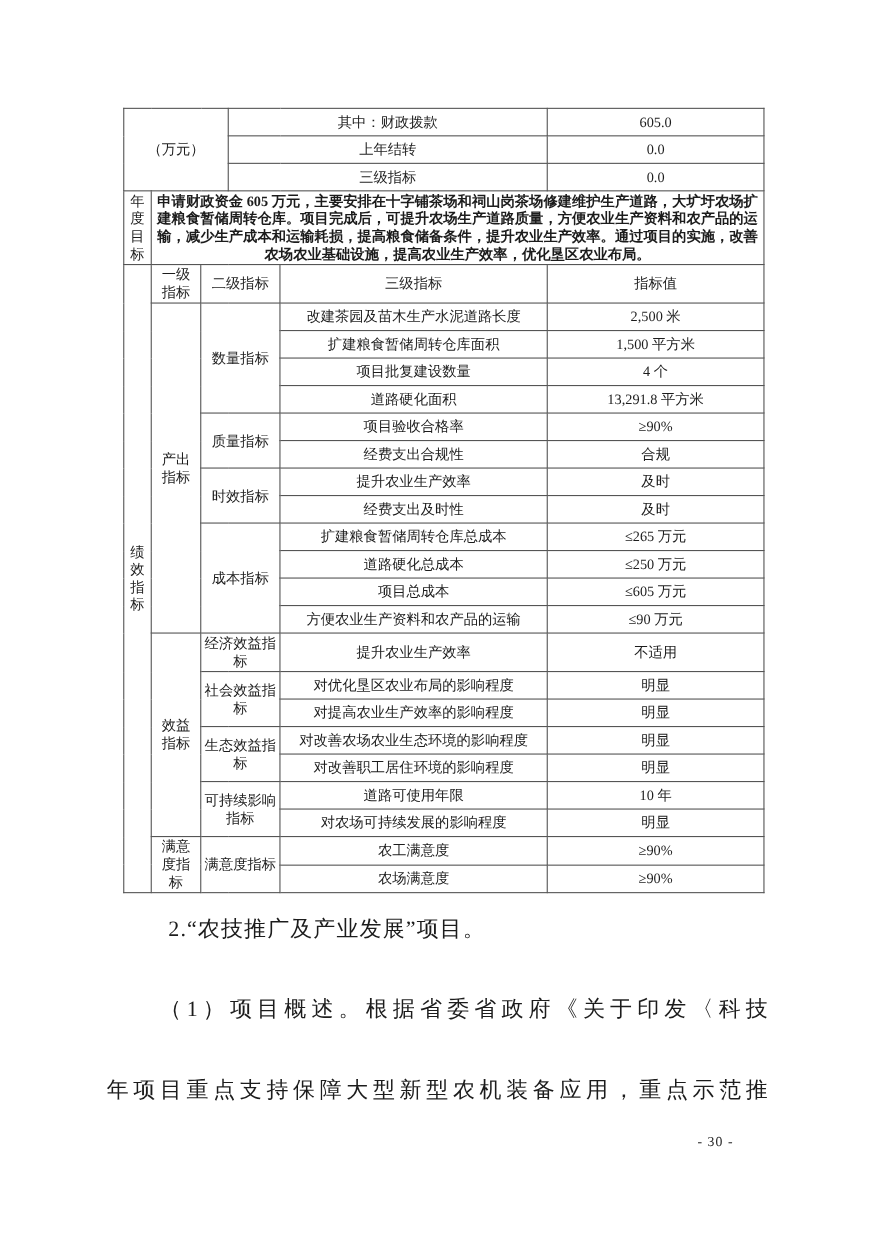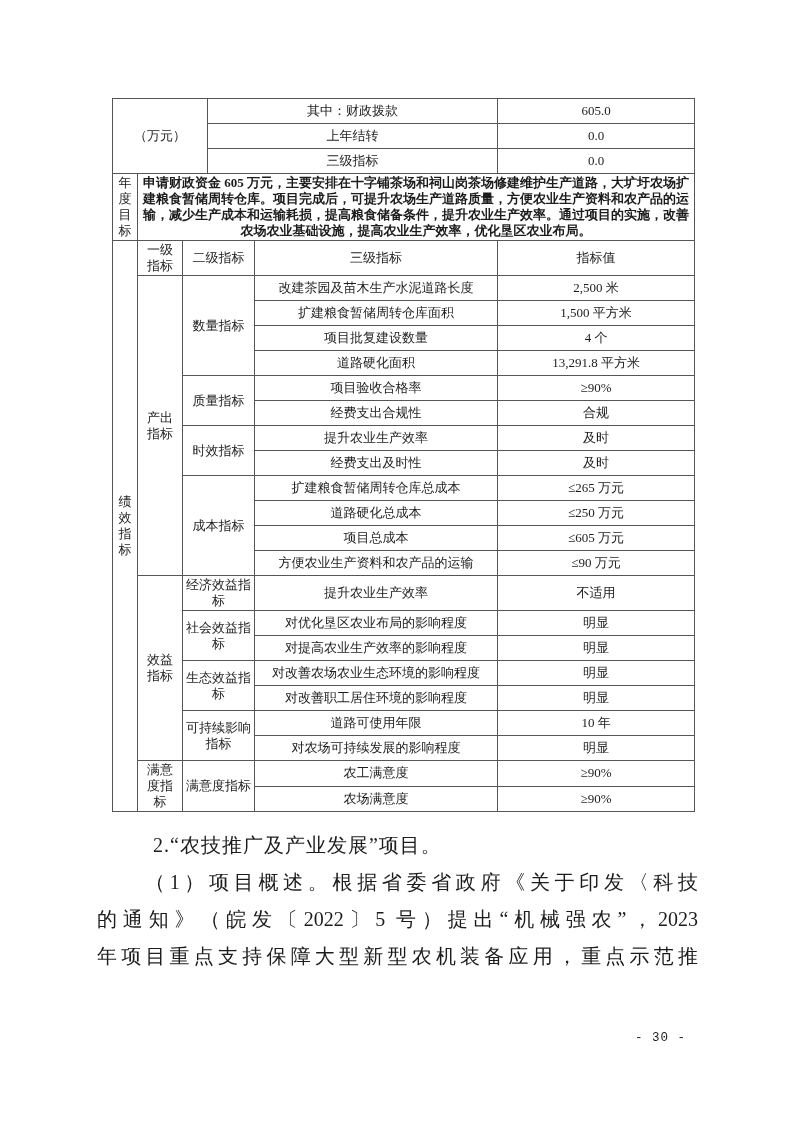--- a/index.html
+++ b/index.html
@@ -37,26 +37,26 @@
     text-align:justify; text-justify:inter-ideograph;
     line-height:16.5px; padding:2px 5px; height:68px;font-weight:bold;
   }
   td.hdr { height:38px; padding:1px 6px; }
   td.name-cell { text-align:left; padding-left:6px;margin-top:32px; }
   td.row-tall { height:33px; }
   td.row-med { height:29px; }
   
   .body-text { position:absolute; left:97px; top:826px; width:601px; font-size:20px; }
   .heading { font-weight:normal; line-height:38px; text-indent:56px; letter-spacing:1px; }
-  .bline { line-height:37px; text-align:justify; text-align-last:justify; text-justify:inter-ideograph; }
+  .bline { line-height:37px; text-align:justify; text-align-last:justify; text-justify:inter-ideograph;margin-top:36px; }
   .bline-indent { padding-left:48px; }
   
   .pagenum {
     position:absolute; left:634px; top:1031px; width:52px;
-    font-size:12.5px; text-align:right; letter-spacing:1px;font-family:Liberation Mono, monospace;
+    font-size:12.5px; text-align:left; letter-spacing:1px;
   }
 </style>
 </head>
 <body>
 
 <table class="report">
   <colgroup>
     <col style="width:25px">
       <col style="width:45px">
       <col style="width:25px">
@@ -196,17 +196,16 @@
   <tr>
     <td class="row-med name-cell">农场满意度</td>
     <td class="row-med">≥90%</td>
   </tr>
 </tbody>
   </table>
 
 <div class="body-text">
   <div class="heading">2.“农技推广及产业发展”项目。</div>
   <div class="bline bline-indent">（1）项目概述。根据省委省政府《关于印发〈科技</div>
-  <div class="bline">的通知》（皖发〔2022〕5 号）提出“机械强农”，2023</div>
   <div class="bline">年项目重点支持保障大型新型农机装备应用，重点示范推</div>
 </div>
 
 <div class="pagenum">- 30 -</div>
 
 </body></html>

